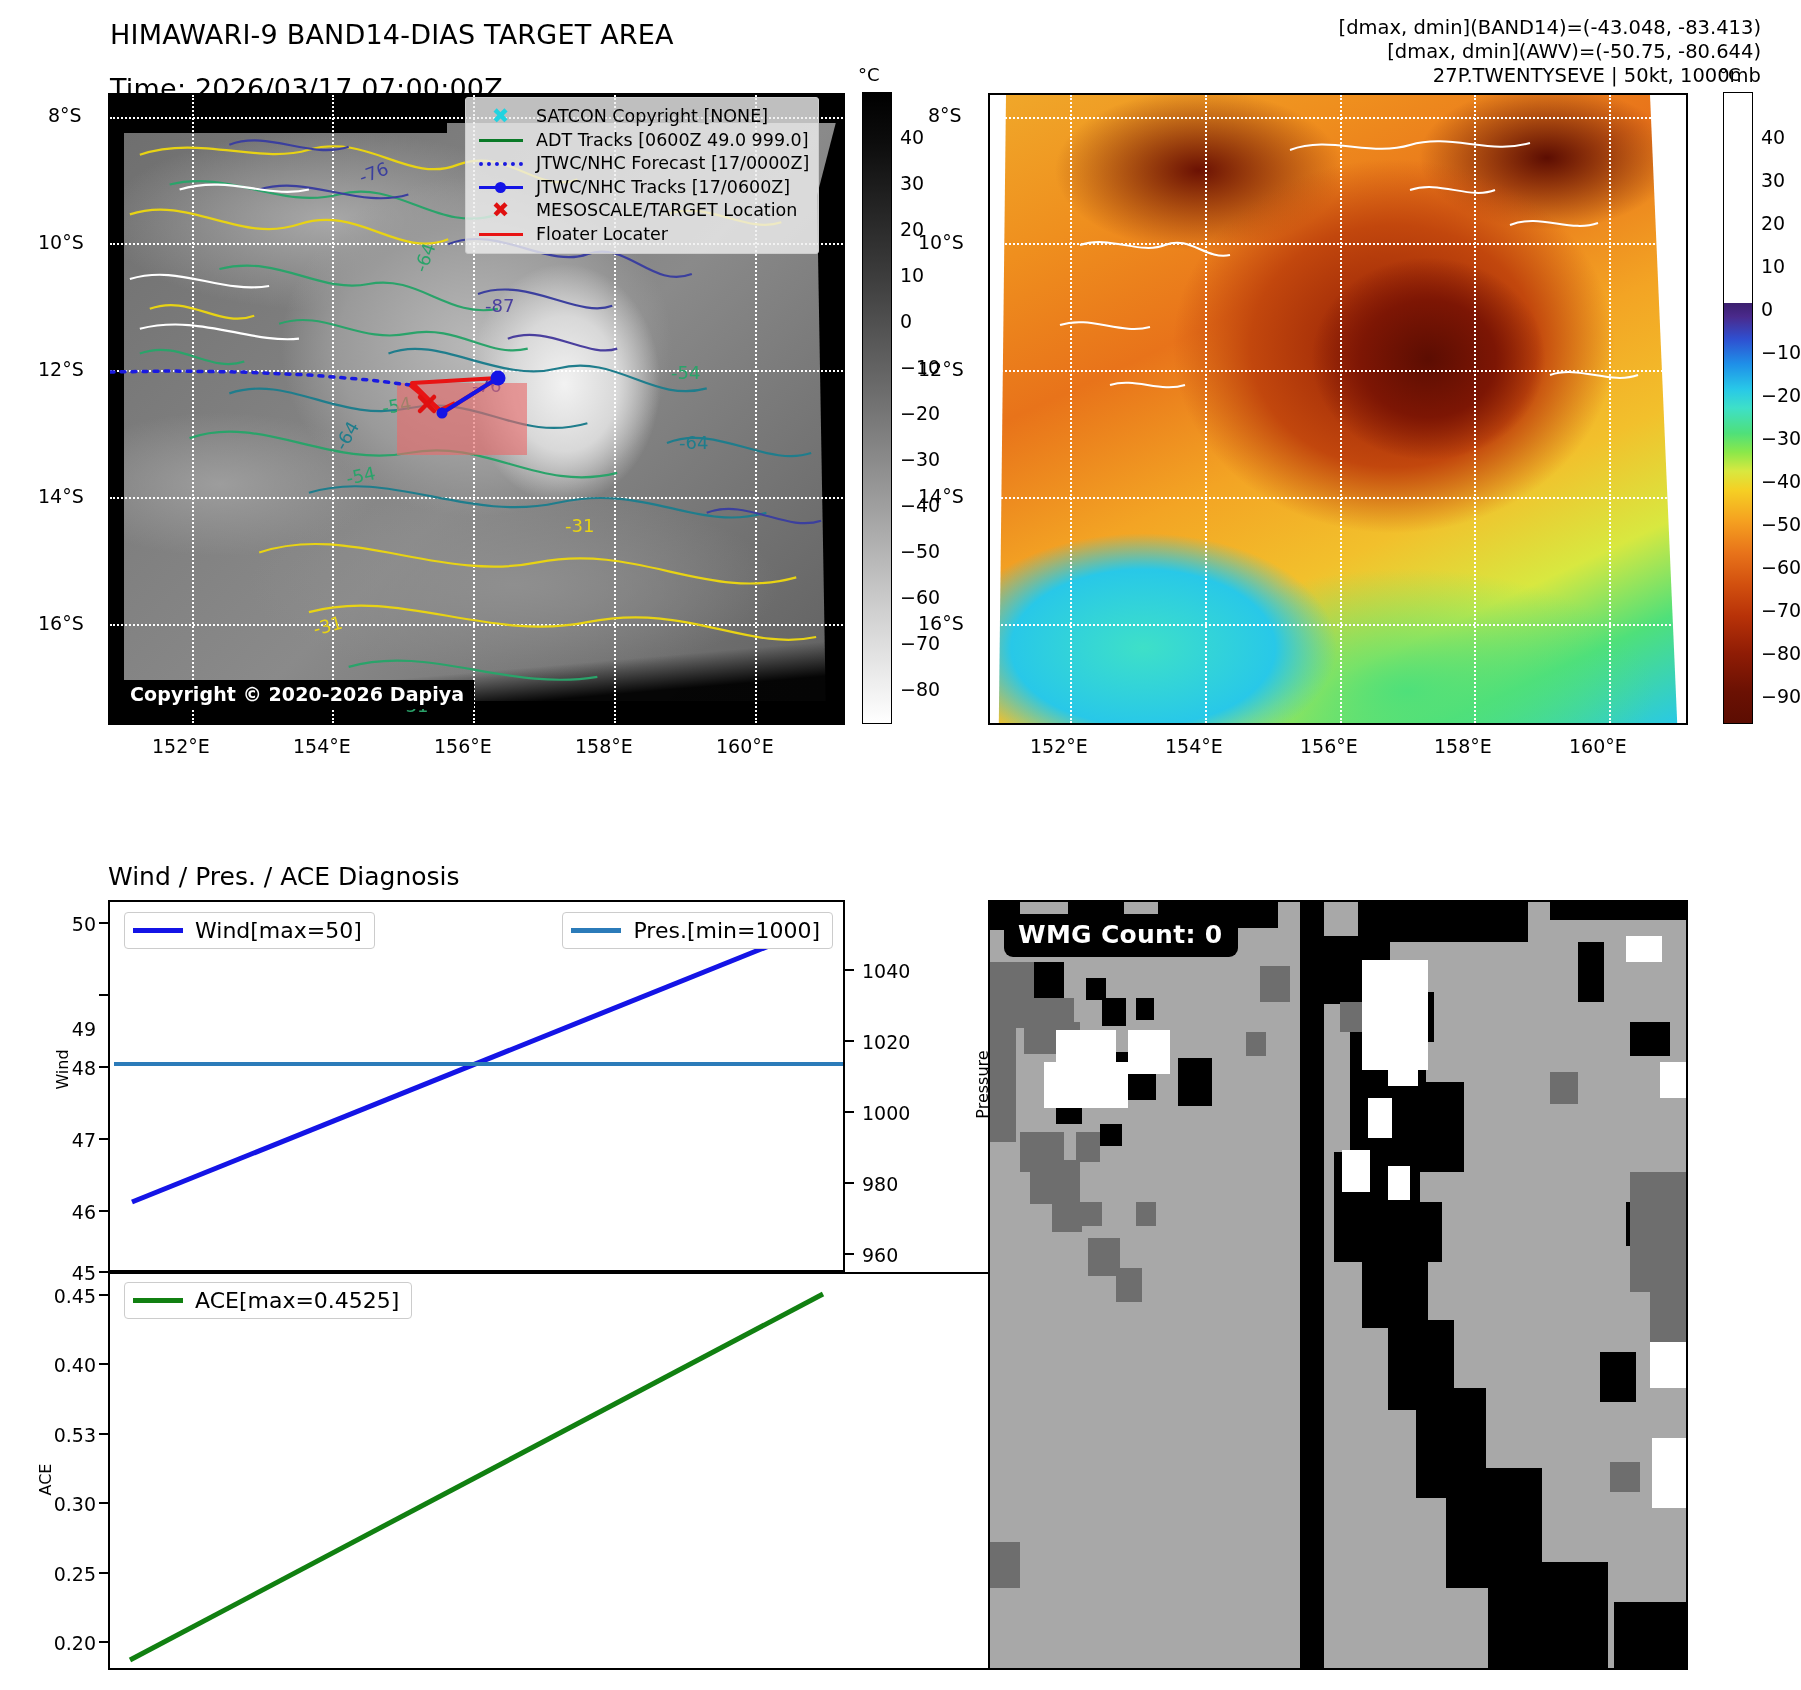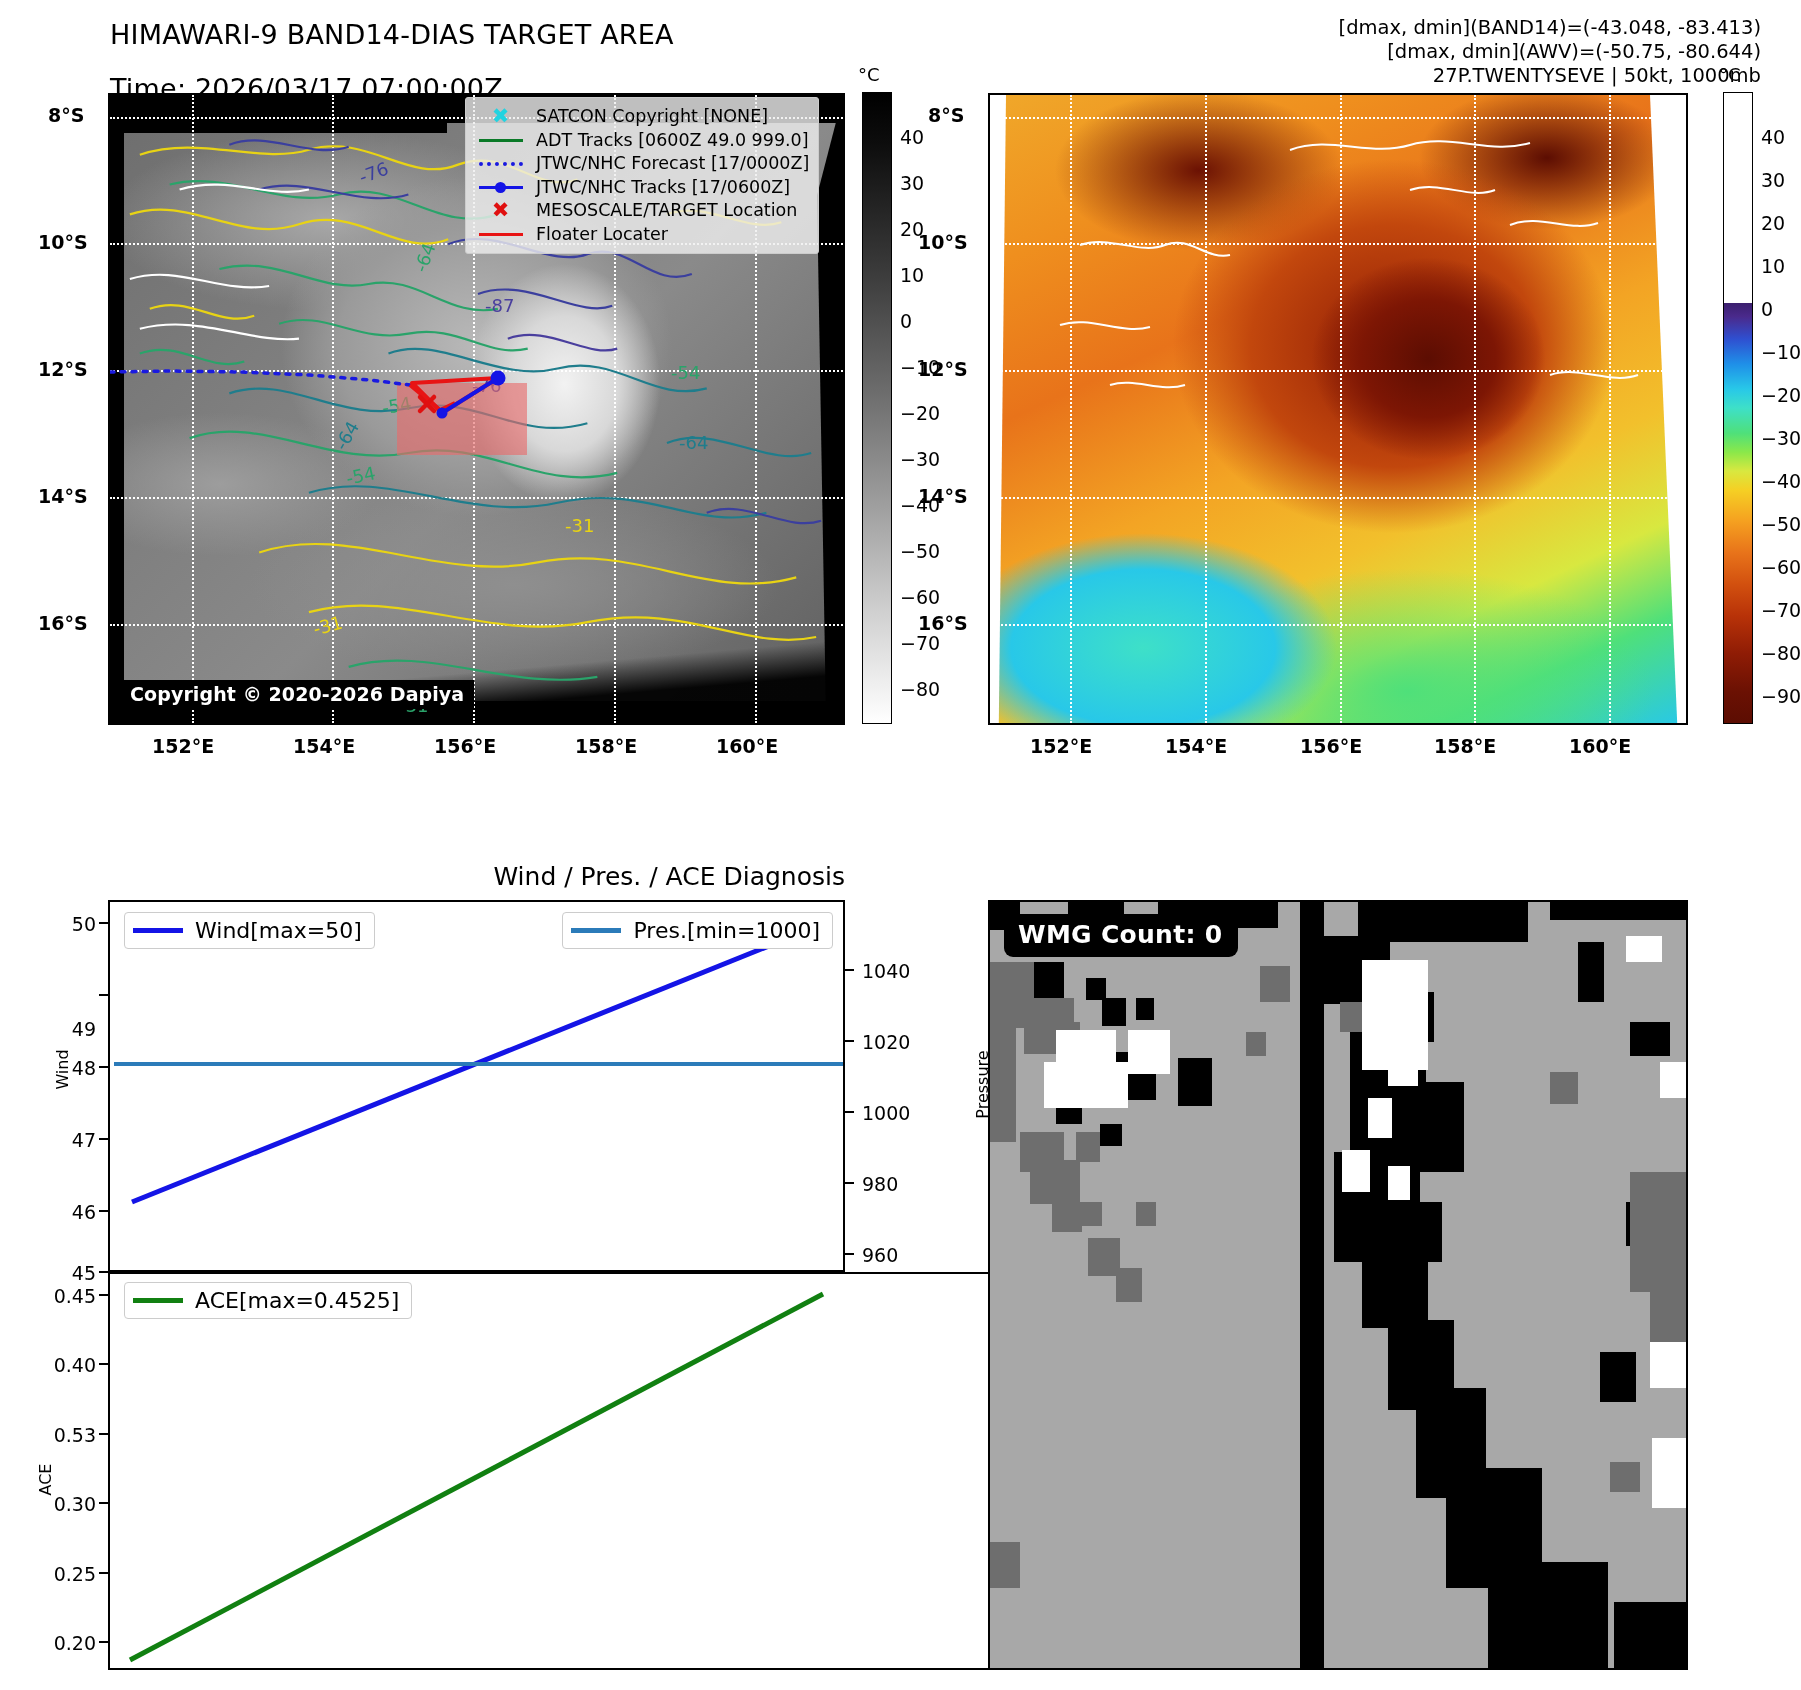--- a/index.html
+++ b/index.html
@@ -84,24 +84,24 @@
       radial-gradient(ellipse 220px 130px at 22% 88%, #3ee0c8 0%, #28c8e8 60%, rgba(40,180,230,0) 88%),
       radial-gradient(ellipse 300px 150px at 60% 95%, #4fe07a 0%, rgba(120,220,140,0) 82%),
       linear-gradient(155deg,#f0a82a 0%,#ef8f1e 18%,#e8731a 35%,#f3a424 52%,#f2c02c 66%,#d8e840 78%,#4fe07a 88%,#28c8e8 100%);
   }
   #awv-left{position:absolute;left:0;top:0;width:16px;height:100%;background:#fff;
      clip-path:polygon(0 0,100% 0,55% 100%,0 100%);}
   #awv-right{position:absolute;right:0;top:0;width:40px;height:100%;background:#fff;
      clip-path:polygon(10% 0,100% 0,100% 100%,78% 100%);}
 
   
-  .axlbl{position:absolute;font-size:19px;white-space:nowrap;font-weight:bold;}
-
-  
-  #diag-title{position:absolute;left:108px;top:862px;width:737px;text-align:right;font-size:25px;}
+  .axlbl{position:absolute;font-size:19px;white-space:nowrap;}
+
+  
+  #diag-title{position:absolute;left:108px;top:862px;width:737px;text-align:left;font-size:25px;}
 
   #wind-plot{left:108px;top:900px;width:737px;height:372px;}
   #ace-plot{left:108px;top:1272px;width:887px;height:398px;}
   .plotbg{position:absolute;inset:0;background:#fff;}
   .chart-legend{position:absolute;background:#fff;border:1px solid #ccc;border-radius:4px;
       padding:5px 12px 5px 8px;display:flex;align-items:center;gap:12px;font-size:22px;white-space:nowrap;}
   .chart-legend .lk{width:50px;height:5px;display:block;}
 
   #ylabel-wind{position:absolute;left:42px;top:1060px;transform:rotate(-90deg);transform-origin:center;
       font-size:16px;}

